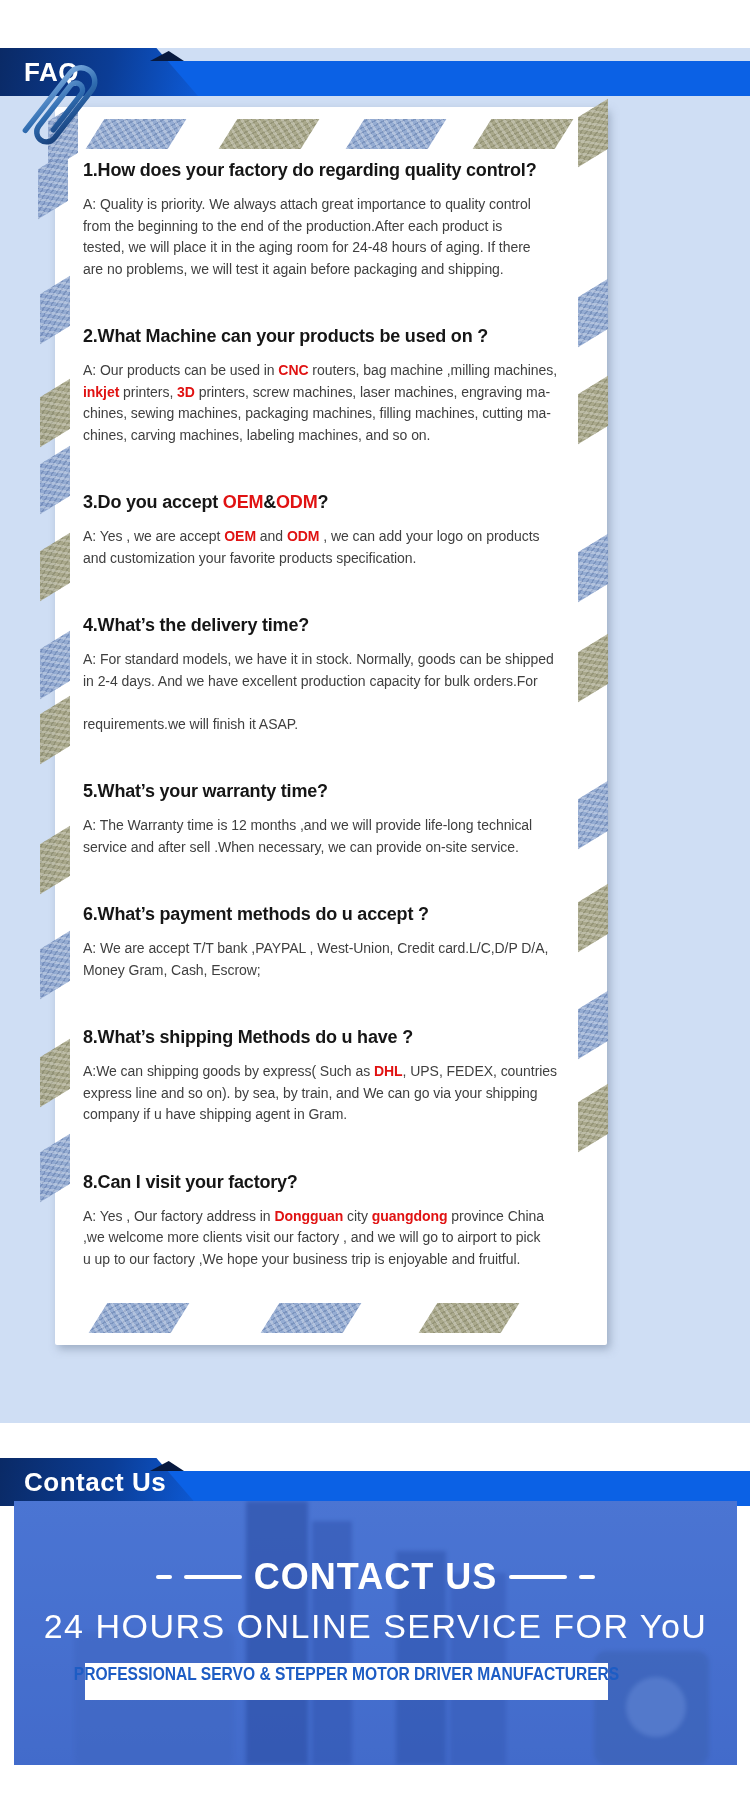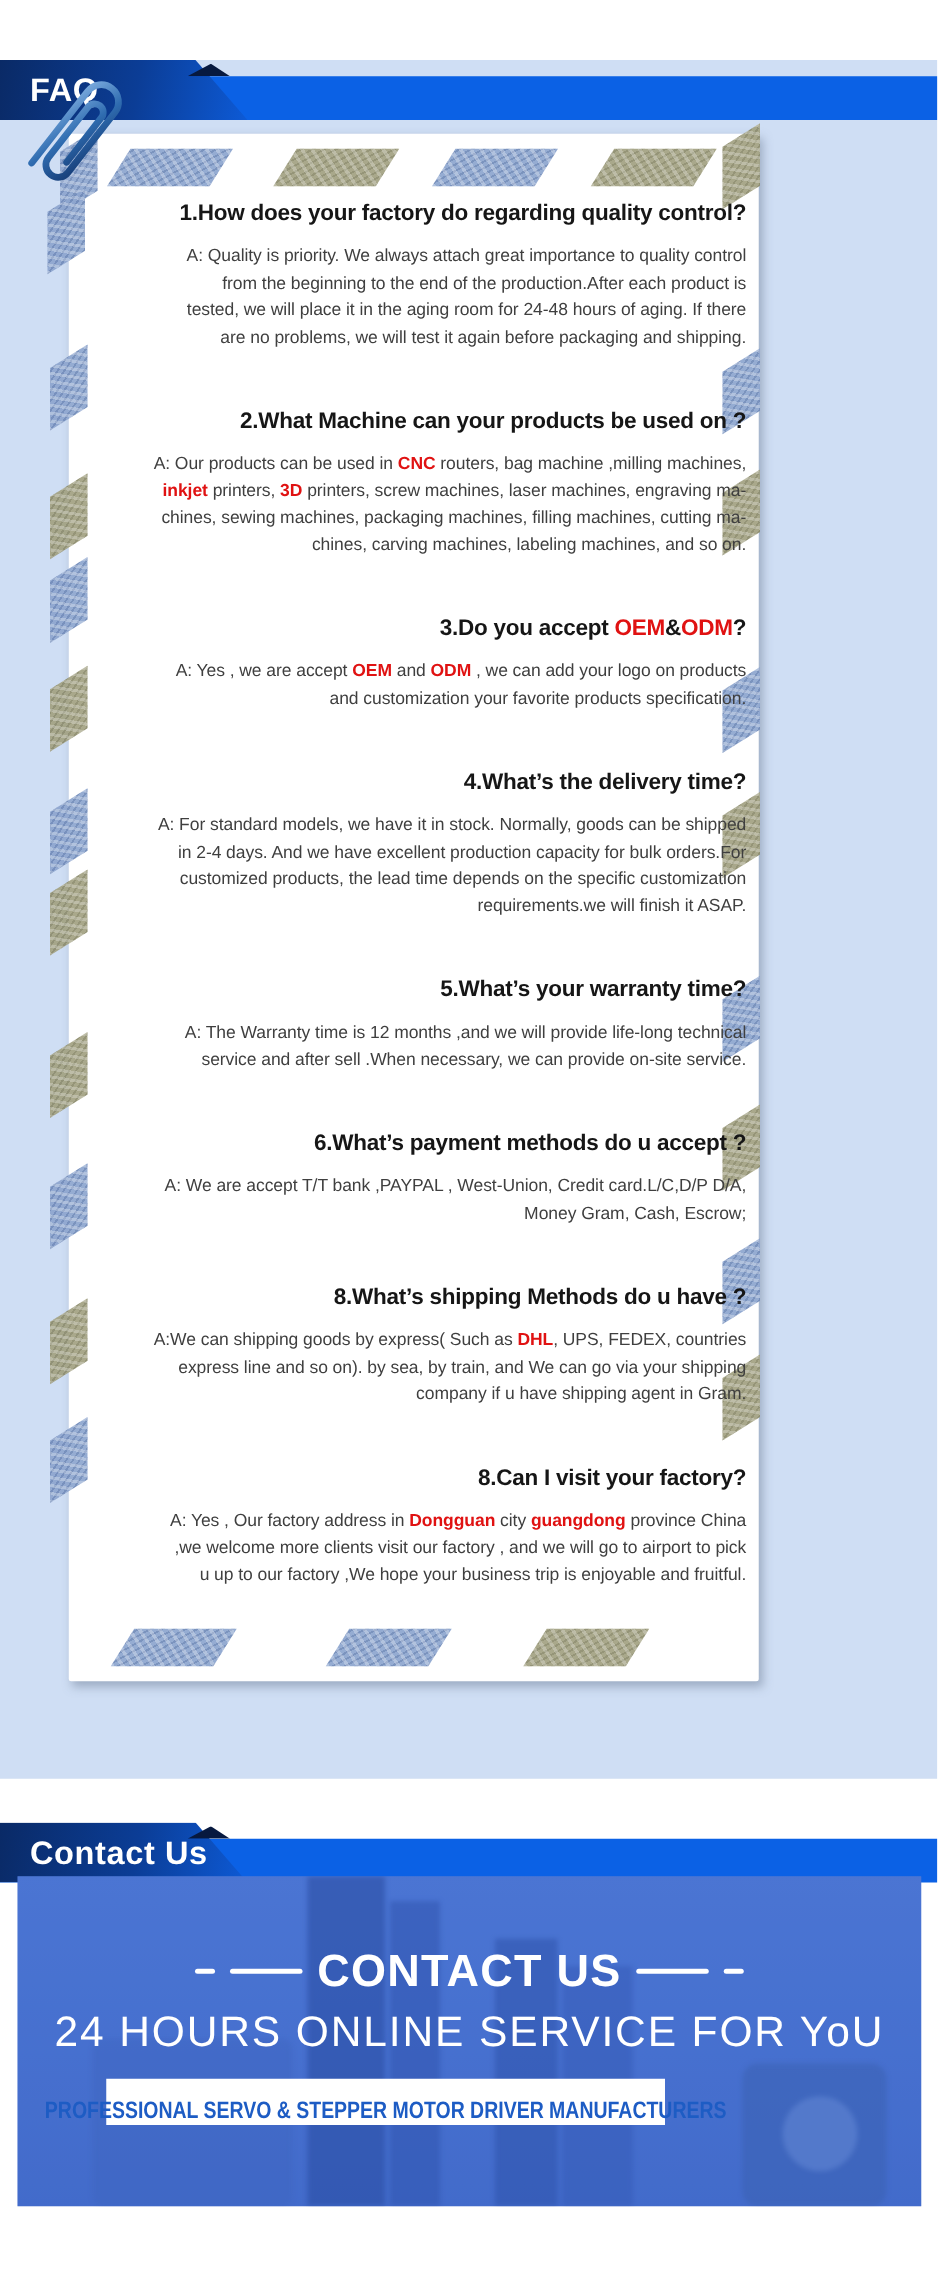--- a/index.html
+++ b/index.html
@@ -32,40 +32,40 @@
       repeating-linear-gradient(38deg,rgba(255,255,255,.28) 0 2px,transparent 2px 5px),
       repeating-linear-gradient(-40deg,rgba(40,70,130,.28) 0 2px,transparent 2px 6px);}
   .tape.olive{background:#a3a283;background-image:
       repeating-linear-gradient(38deg,rgba(255,255,255,.25) 0 2px,transparent 2px 5px),
       repeating-linear-gradient(-40deg,rgba(90,90,60,.3) 0 2px,transparent 2px 6px);}
 
   .paperclip{position:absolute;left:18px;top:52px;transform:rotate(38deg);}
 
   
   #faq-list{position:absolute;left:83px;top:158px;width:514px;}
-  .qa{margin:0 0 44px 0;text-align:right;}
+  .qa{margin:0 0 44px 0;}
   .qa .q{margin:0 0 11px 0;font-size:18px;line-height:25px;font-weight:700;
          color:#161616;letter-spacing:-.2px;}
   .qa .a{margin:0;font-size:14px;line-height:21.5px;color:#3f3f3f;letter-spacing:-.05px;}
   .red{color:#e01212;font-weight:700;}
 
   
   .contact-image{position:absolute;left:14px;top:1501px;width:723px;height:264px;overflow:hidden;
       background:linear-gradient(180deg,#4d78d6,#4069c9);}
   .sil{position:absolute;filter:blur(2px);}
   .ci-veil{position:absolute;left:0;top:0;right:0;bottom:0;background:rgba(72,112,205,.35);}
   .ci-content{position:absolute;left:0;top:0;right:0;bottom:0;text-align:center;color:#fff;}
   .ci-titlerow{margin-top:55px;display:flex;align-items:center;justify-content:center;gap:12px;}
   .dash{background:#fff;height:4px;border-radius:2px;}
   .dash.sm{width:16px;}
   .dash.lg{width:58px;}
   .ci-title{font-size:36px;font-weight:700;letter-spacing:1px;}
   .ci-subtitle{margin-top:9px;font-size:34px;font-weight:400;letter-spacing:1.5px;}
-  .ci-strip{position:absolute;left:71px;top:162px;width:447px;height:37px;background:#fff;
-      display:flex;align-items:flex-end;justify-content:center;}
+  .ci-strip{position:absolute;left:71px;top:162px;width:523px;height:37px;background:#fff;
+      display:flex;align-items:flex-start;justify-content:center;}
   .strip-text{color:#1d5cc4;font-size:19px;font-weight:700;white-space:nowrap;
       transform:scaleX(.82);letter-spacing:0;}
 </style>
 </head>
 <body>
 
 <div class="page">
 
   <div class="bg-blue"></div>
 
@@ -128,21 +128,21 @@
       <div class="qa">
         <h3 class="q"><span>2.What Machine can your products be used on ?</span></h3>
         <p class="a"><span>A: Our products can be used in </span><span class="red">CNC</span><span> routers, bag machine ,milling machines,</span><br><span class="red">inkjet</span><span> printers, </span><span class="red">3D</span><span> printers, screw machines, laser machines, engraving ma-</span><br><span>chines, sewing machines, packaging machines, filling machines, cutting ma-</span><br><span>chines, carving machines, labeling machines, and so on.</span></p>
       </div>
       <div class="qa">
         <h3 class="q"><span>3.Do you accept </span><span class="red">OEM</span><span>&amp;</span><span class="red">ODM</span><span>?</span></h3>
         <p class="a"><span>A: Yes , we are accept </span><span class="red">OEM</span><span> and </span><span class="red">ODM</span><span> , we can add your logo on products</span><br><span>and customization your favorite products specification.</span></p>
       </div>
       <div class="qa">
         <h3 class="q"><span>4.What’s the delivery time?</span></h3>
-        <p class="a"><span>A: For standard models, we have it in stock. Normally, goods can be shipped</span><br><span>in 2-4 days. And we have excellent production capacity for bulk orders.For</span><br><span>customized products, the lead time depends on the specific customization</span><br><span>requirements.we will finish it ASAP.</span></p>
+        <p class="a"><span>A: For standard models, we have it in stock. Normally, goods can be shipped</span><br><span>in 2-4 days. And we have excellent production capacity for bulk orders.For</span><br><br><span>requirements.we will finish it ASAP.</span></p>
       </div>
       <div class="qa">
         <h3 class="q"><span>5.What’s your warranty time?</span></h3>
         <p class="a"><span>A: The Warranty time is 12 months ,and we will provide life-long technical</span><br><span>service and after sell .When necessary, we can provide on-site service.</span></p>
       </div>
       <div class="qa">
         <h3 class="q"><span>6.What’s payment methods do u accept ?</span></h3>
         <p class="a"><span>A: We are accept T/T bank ,PAYPAL , West-Union, Credit card.L/C,D/P D/A,</span><br><span>Money Gram, Cash, Escrow;</span></p>
       </div>
       <div class="qa">

